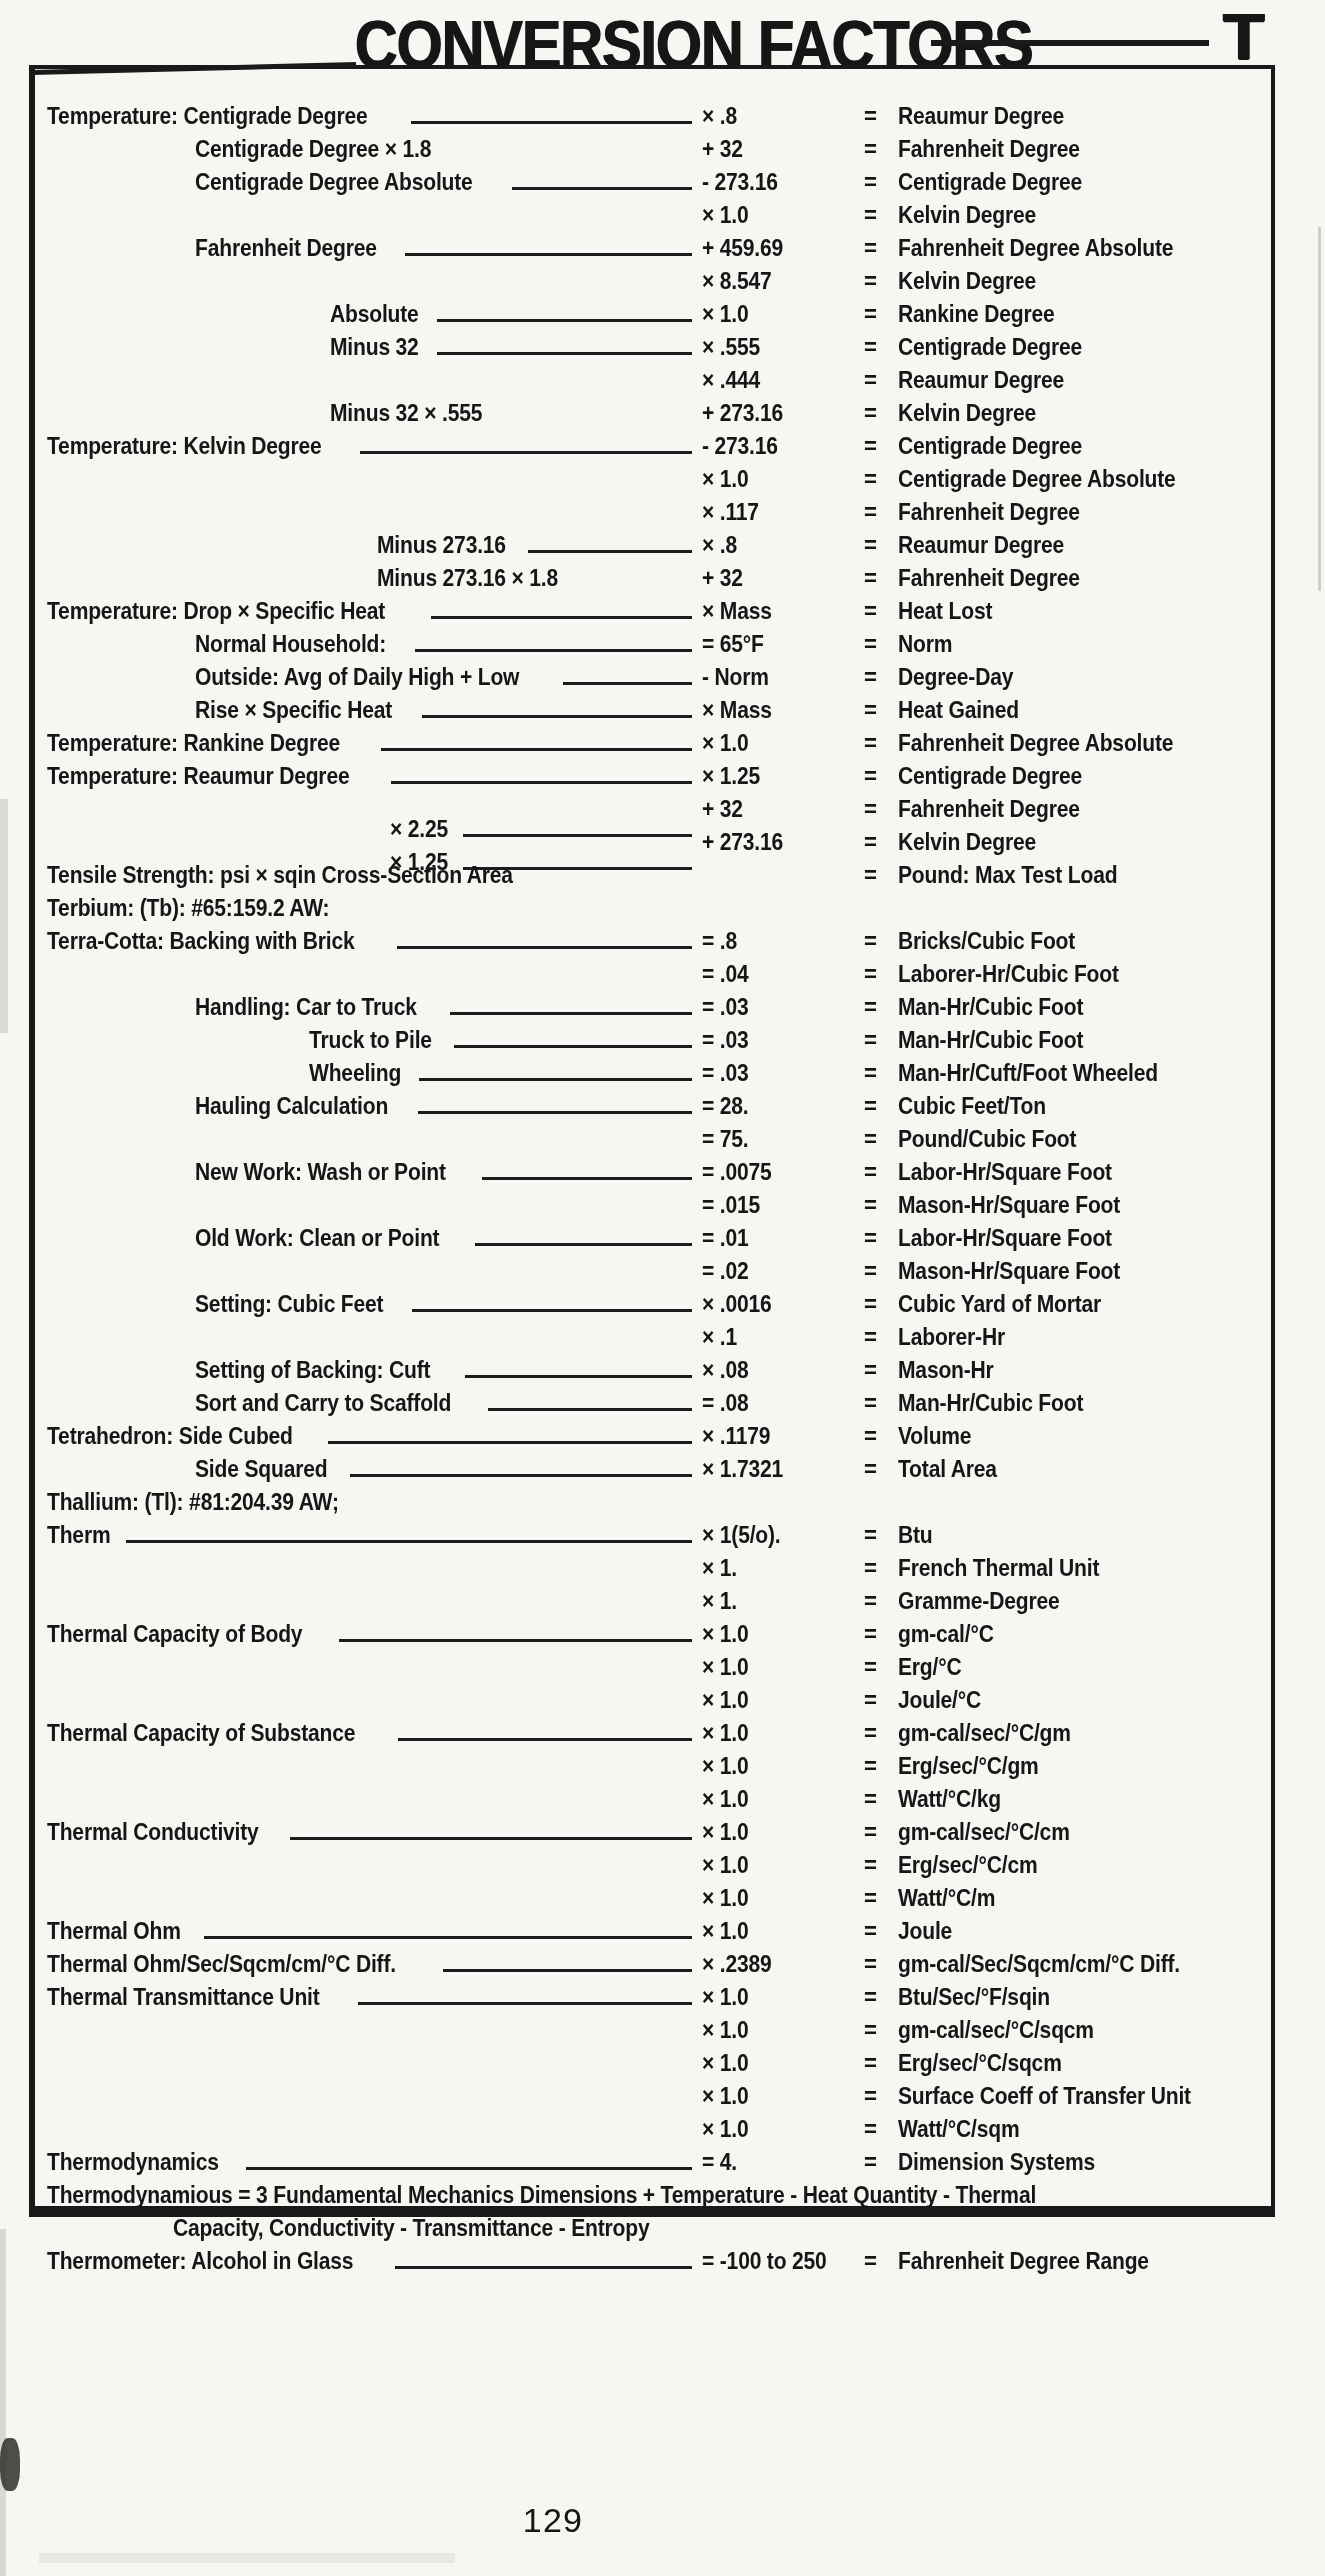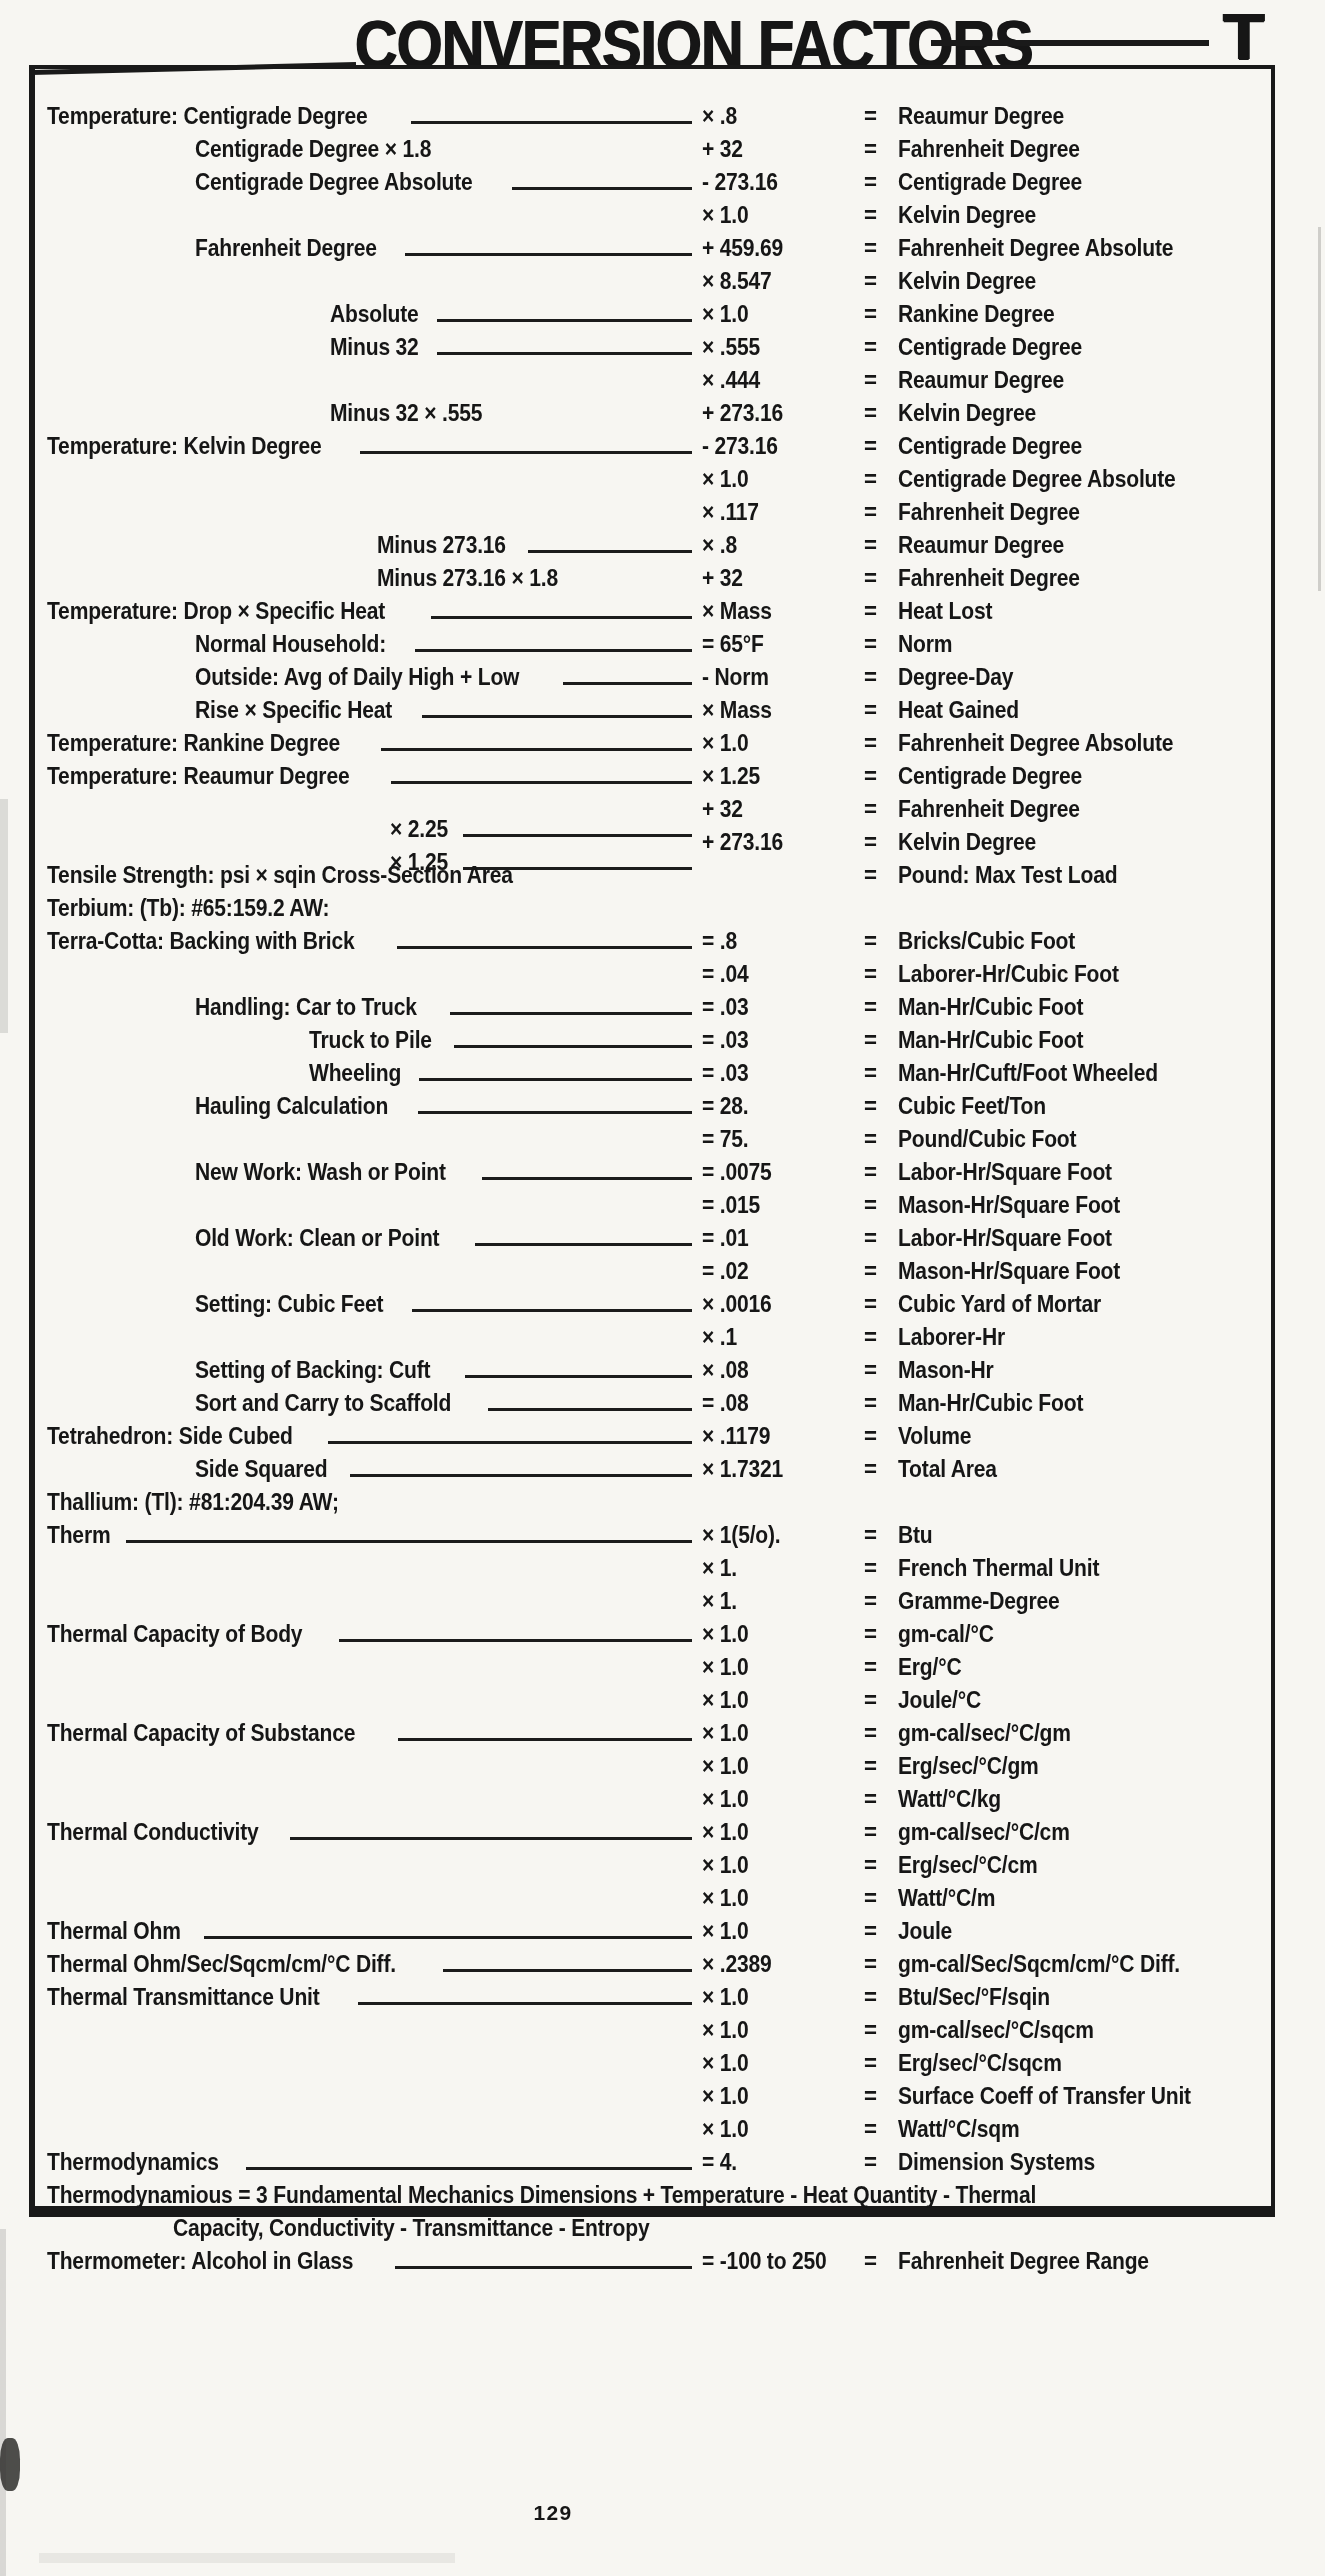--- a/index.html
+++ b/index.html
@@ -55,21 +55,21 @@
   .leader {
     flex:1 1 auto; min-width:26px; height:0; border-bottom:3.2px solid #1c1c1c;
     margin:0 10.4px 5.8px 7.8px; align-self:flex-end;
   }
   .op { flex:none; width:162px; }
   .res { flex:none; display:flex; align-items:center; }
   .eq { display:inline-block; width:34px; transform:scaleX(0.95); transform-origin:0 50%; }
   
   .page-number {
     position:absolute; top:2501px; left:0; width:1106px; text-align:center;
-    font-size:21px; font-weight:700; letter-spacing:1.3px;
+    font-size:34px; font-weight:400; letter-spacing:1.3px;
   }
   
   .artifact { position:absolute; pointer-events:none; }
   .edge-strip-1 { left:0; top:799px; width:7.8px; height:234px; background:#d2d1cd; opacity:.75; }
   .edge-strip-2 { left:0; top:2229px; width:5.8px; height:347px; background:#c9c8c4; opacity:.65; }
   .corner-blob { left:0; top:2438px; width:19.5px; height:53px; background:#2f2f2d; border-radius:40%; opacity:.85; }
   .right-edge-line { left:1318px; top:227px; width:3.2px; height:364px; background:#cfceca; }
   .bottom-streak { left:39px; top:2553px; width:416px; height:10.4px; background:#e4e3df; opacity:.8; }
 </style>
 </head>

